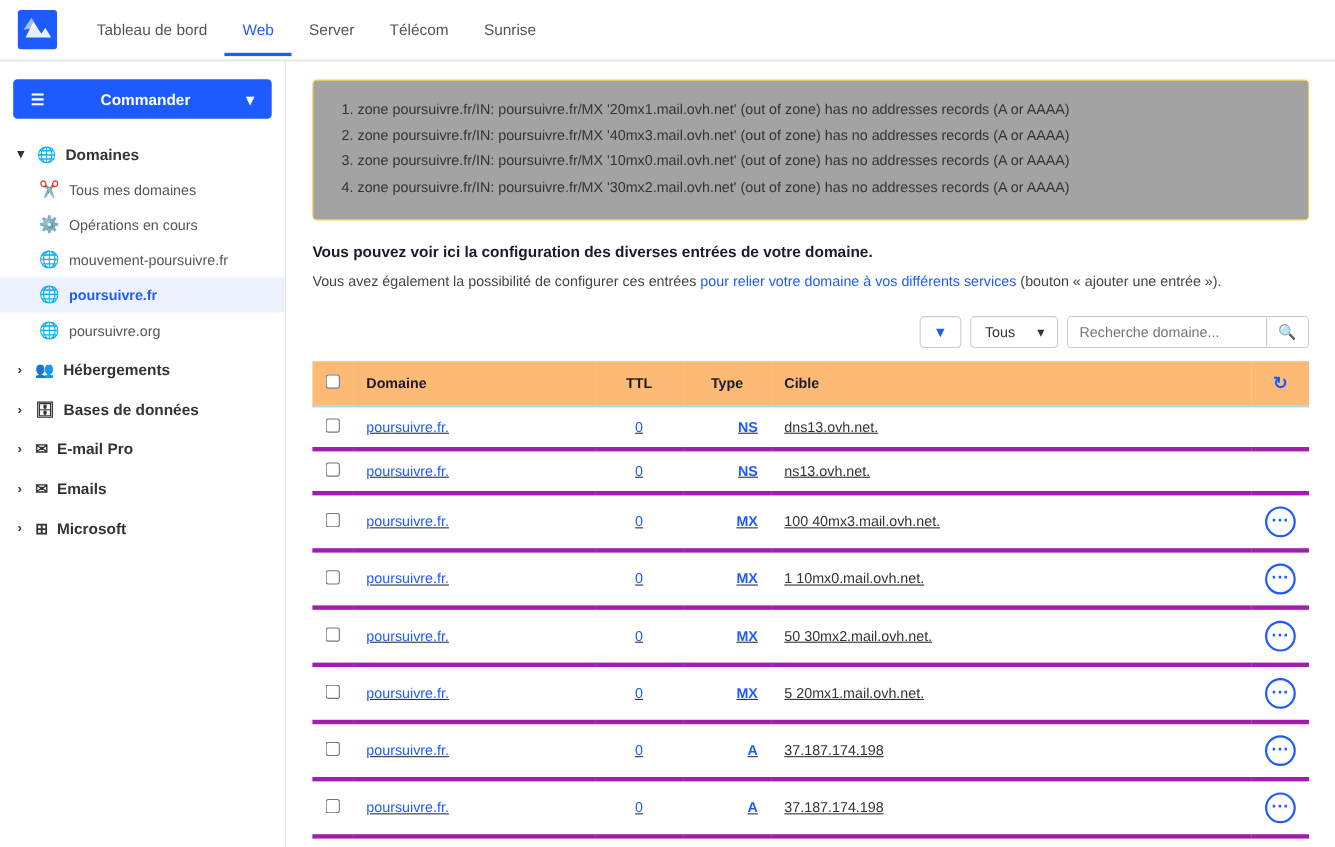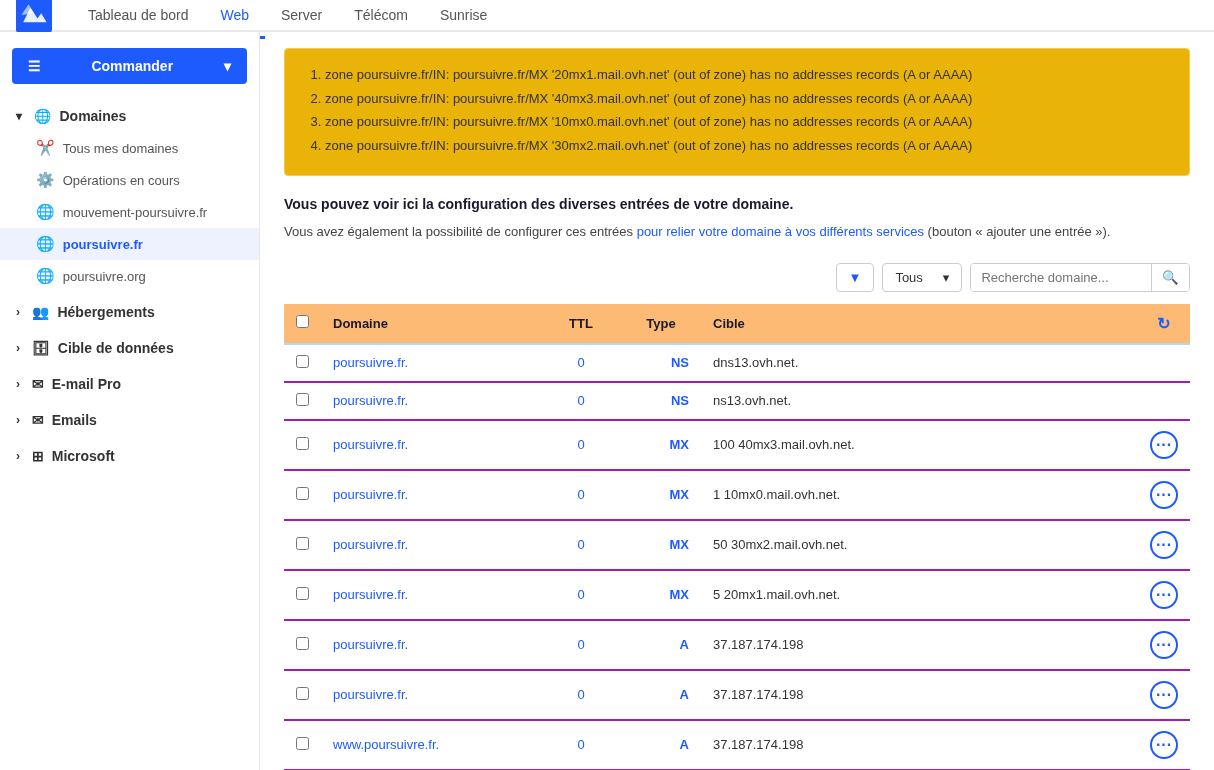--- a/index.html
+++ b/index.html
@@ -1,20 +1,20 @@
 <!DOCTYPE html>
 <html><head>
   <meta charset="utf-8">
   <style>
     * { box-sizing: border-box; margin: 0; padding: 0; }
     body { font-family: -apple-system, BlinkMacSystemFont, 'Segoe UI', sans-serif; font-size: 14px; background: #fff; color: #333; display: flex; flex-direction: column; height: 770px; overflow: hidden; }
 
     
     .topnav {
-      display: flex; align-items: center; height: 32px;
+      display: flex; align-items: center; height: 56px;
       background: #fff; border-bottom: 2px solid #e8e8e8;
       padding: 0 16px; gap: 0;
     }
     .topnav-logo {
       width: 36px; height: 36px; margin-right: 20px;
       display: flex; align-items: center; justify-content: center;
     }
     .topnav-logo svg { width: 36px; height: 36px; }
     .topnav-item {
       padding: 0 16px; height: 46px; display: flex; align-items: center;
@@ -53,21 +53,21 @@
     .sidebar-item.active { background: #eef2ff; color: #1d5bff; font-weight: 600; }
     .sidebar-icon { font-size: 15px; }
     .chevron { font-size: 12px; margin-right: 4px; }
 
     
     .content { flex: 1; overflow-y: auto; padding: 0; }
     .content-inner { padding: 16px 24px; }
 
     
     .warning-box {
-      background: #eab308; border: 1px solid #f9c74f;
+      background: #a3a3a3; border: 1px solid #f9c74f;
       border-radius: 4px; padding: 16px 20px; margin-bottom: 20px;
     }
     .warning-box ol { margin-left: 20px; }
     .warning-box li { font-size: 13px; color: #333; margin-bottom: 4px; line-height: 1.5; }
 
     
     .info-bold { font-weight: 700; color: #1a1a2e; margin-bottom: 10px; font-size: 14px; }
     .info-text { font-size: 13px; color: #444; line-height: 1.6; margin-bottom: 20px; }
     .info-text a { color: #1d5bff; text-decoration: none; }
 
@@ -107,21 +107,21 @@
       padding: 10px 12px; text-align: left; font-weight: 700;
       font-size: 13px; color: #1a1a2e; border-bottom: 2px solid #b0d8ef;
     }
     .dns-table thead th.col-check { width: 32px; }
     .dns-table thead th.col-domain { width: 220px; }
     .dns-table thead th.col-ttl { width: 80px; text-align: center; }
     .dns-table thead th.col-type { width: 80px; text-align: center; }
     .dns-table thead th.col-cible { flex: 1; }
     .dns-table thead th.col-action { width: 40px; text-align: center; }
 
-    .dns-table tbody tr { border-bottom: 2px solid #a21caf; }
+    .dns-table tbody tr { border-bottom: 4px solid #a21caf; text-decoration: underline; }
     .dns-table tbody td { padding: 10px 12px; font-size: 13px; color: #555; }
     .dns-table tbody td.col-ttl { text-align: center; color: #1d5bff; font-weight: 500; }
     .dns-table tbody td.col-type { text-align: right; color: #1d5bff; font-weight: 600; }
     .dns-table tbody td.col-domain a { color: #1d5bff; text-decoration: none; }
     .dns-table tbody td.col-cible { color: #333; }
     .dns-table tbody td.col-action { text-align: center; }
 
     .action-btn {
       width: 28px; height: 28px; border-radius: 50%;
       border: 2px solid #1d5bff; background: #fff;
@@ -193,21 +193,21 @@
         <span class="chevron">›</span>
         <span>👥</span>
         <span>Hébergements</span>
       </div>
     </div>
 
     <div class="sidebar-section">
       <div class="sidebar-section-header">
         <span class="chevron">›</span>
         <span>🗄</span>
-        <span>Cible de données</span>
+        <span>Bases de données</span>
       </div>
     </div>
 
     <div class="sidebar-section">
       <div class="sidebar-section-header">
         <span class="chevron">›</span>
         <span>✉</span>
         <span>E-mail Pro</span>
       </div>
     </div>

